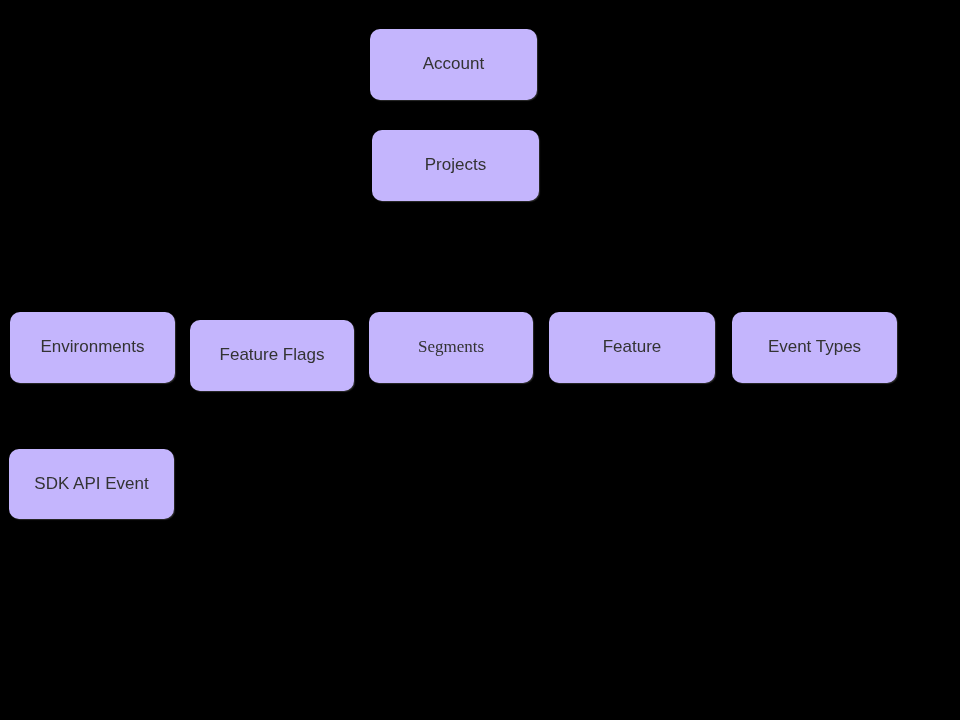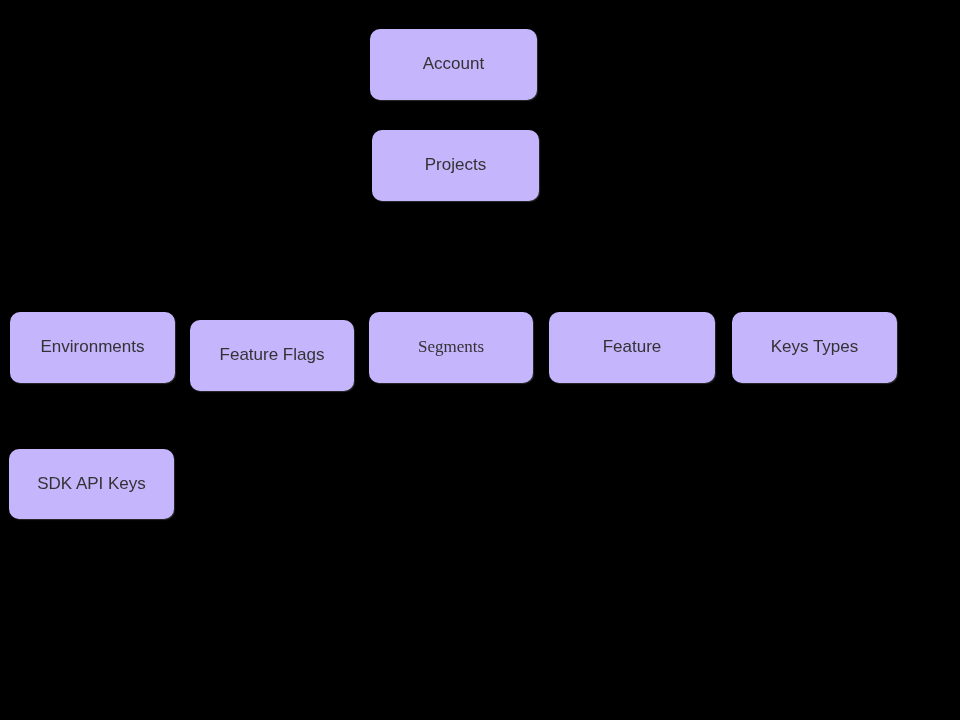--- a/index.html
+++ b/index.html
@@ -65,20 +65,20 @@
 
   <div class="node node-segments">
     <span>Segments</span>
   </div>
 
   <div class="node node-metrics">
     <span>Feature</span>
   </div>
 
   <div class="node node-event-types">
-    <span>Keys Types</span>
+    <span>Event Types</span>
   </div>
 
   <div class="node node-sdk-api-keys">
-    <span>SDK API Keys</span>
+    <span>SDK API Event</span>
   </div>
 
 </div>
 
 </body></html>

